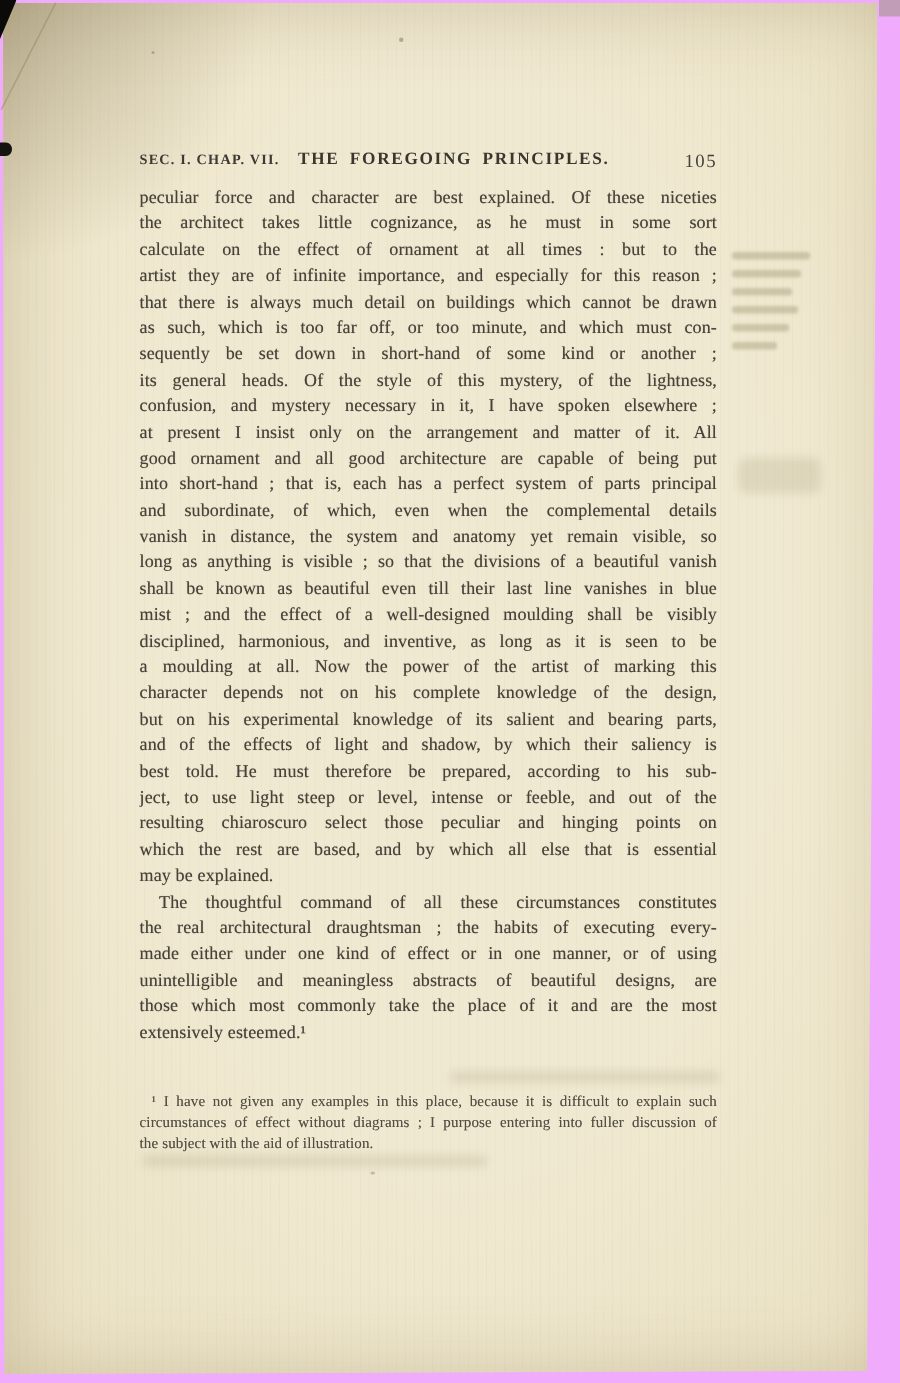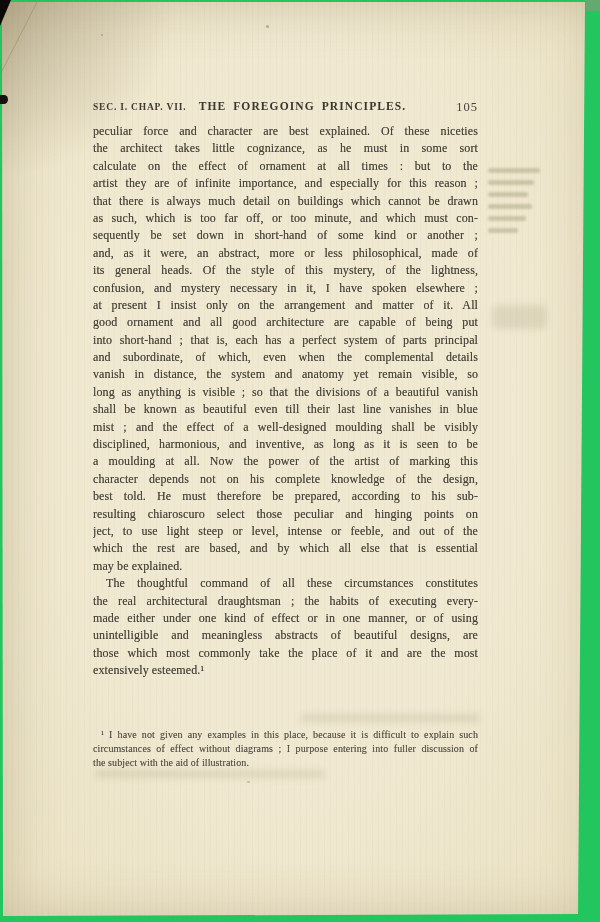--- a/index.html
+++ b/index.html
@@ -1,18 +1,18 @@
 <!DOCTYPE html>
 <html><head>
 <meta charset="utf-8">
 <style>
   html,body{margin:0;padding:0;background:#222;}
   .screen{
     position:relative;width:600px;height:922px;overflow:hidden;
-    background:#22c55e;
+    background:#f0abfc;
     font-family:"Liberation Serif","DejaVu Serif",serif;
   }
   
   .paper{
     position:absolute;inset:0;
     background:
       radial-gradient(circle at 0% 0%, rgba(85,70,40,.30), rgba(85,70,40,0) 16%),
       repeating-linear-gradient(90deg, rgba(120,100,60,.035) 0 1px, rgba(0,0,0,0) 1px 6px),
       radial-gradient(ellipse at 50% 45%, #f0e9d1 50%, #eae1c2 100%);
     box-shadow:inset 0 0 55px rgba(110,90,50,.28);
@@ -109,37 +109,38 @@
 
   <div class="bodytext">
     <div class="para">
         <div class="tline">peculiar force and character are best explained. Of these niceties</div>
         <div class="tline">the architect takes little cognizance, as he must in some sort</div>
         <div class="tline">calculate on the effect of ornament at all times : but to the</div>
         <div class="tline">artist they are of infinite importance, and especially for this reason ;</div>
         <div class="tline">that there is always much detail on buildings which cannot be drawn</div>
         <div class="tline">as such, which is too far off, or too minute, and which must con-</div>
         <div class="tline">sequently be set down in short-hand of some kind or another ;</div>
-        <div class="tline">and, as it were, an abstract, more or less philosophical, made of</div>
         <div class="tline">its general heads. Of the style of this mystery, of the lightness,</div>
         <div class="tline">confusion, and mystery necessary in it, I have spoken elsewhere ;</div>
         <div class="tline">at present I insist only on the arrangement and matter of it. All</div>
         <div class="tline">good ornament and all good architecture are capable of being put</div>
         <div class="tline">into short-hand ; that is, each has a perfect system of parts principal</div>
         <div class="tline">and subordinate, of which, even when the complemental details</div>
         <div class="tline">vanish in distance, the system and anatomy yet remain visible, so</div>
         <div class="tline">long as anything is visible ; so that the divisions of a beautiful vanish</div>
         <div class="tline">shall be known as beautiful even till their last line vanishes in blue</div>
         <div class="tline">mist ; and the effect of a well-designed moulding shall be visibly</div>
         <div class="tline">disciplined, harmonious, and inventive, as long as it is seen to be</div>
         <div class="tline">a moulding at all. Now the power of the artist of marking this</div>
         <div class="tline">character depends not on his complete knowledge of the design,</div>
+        <div class="tline">but on his experimental knowledge of its salient and bearing parts,</div>
+        <div class="tline">and of the effects of light and shadow, by which their saliency is</div>
         <div class="tline">best told. He must therefore be prepared, according to his sub-</div>
+        <div class="tline">ject, to use light steep or level, intense or feeble, and out of the</div>
         <div class="tline">resulting chiaroscuro select those peculiar and hinging points on</div>
-        <div class="tline">ject, to use light steep or level, intense or feeble, and out of the</div>
         <div class="tline">which the rest are based, and by which all else that is essential</div>
         <div class="tline last">may be explained.</div>
       </div>
     <div class="para indent-first">
         <div class="tline">The thoughtful command of all these circumstances constitutes</div>
         <div class="tline">the real architectural draughtsman ; the habits of executing every-</div>
         <div class="tline">made either under one kind of effect or in one manner, or of using</div>
         <div class="tline">unintelligible and meaningless abstracts of beautiful designs, are</div>
         <div class="tline">those which most commonly take the place of it and are the most</div>
         <div class="tline last">extensively esteemed.¹</div>

